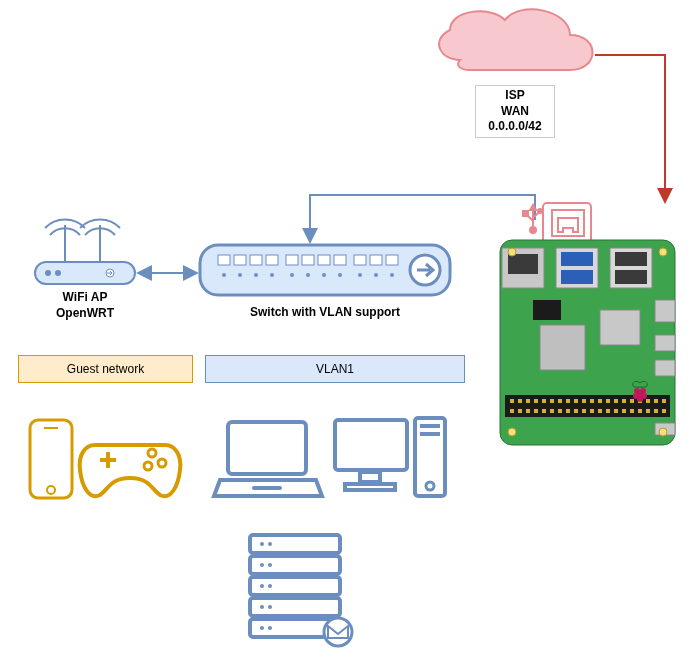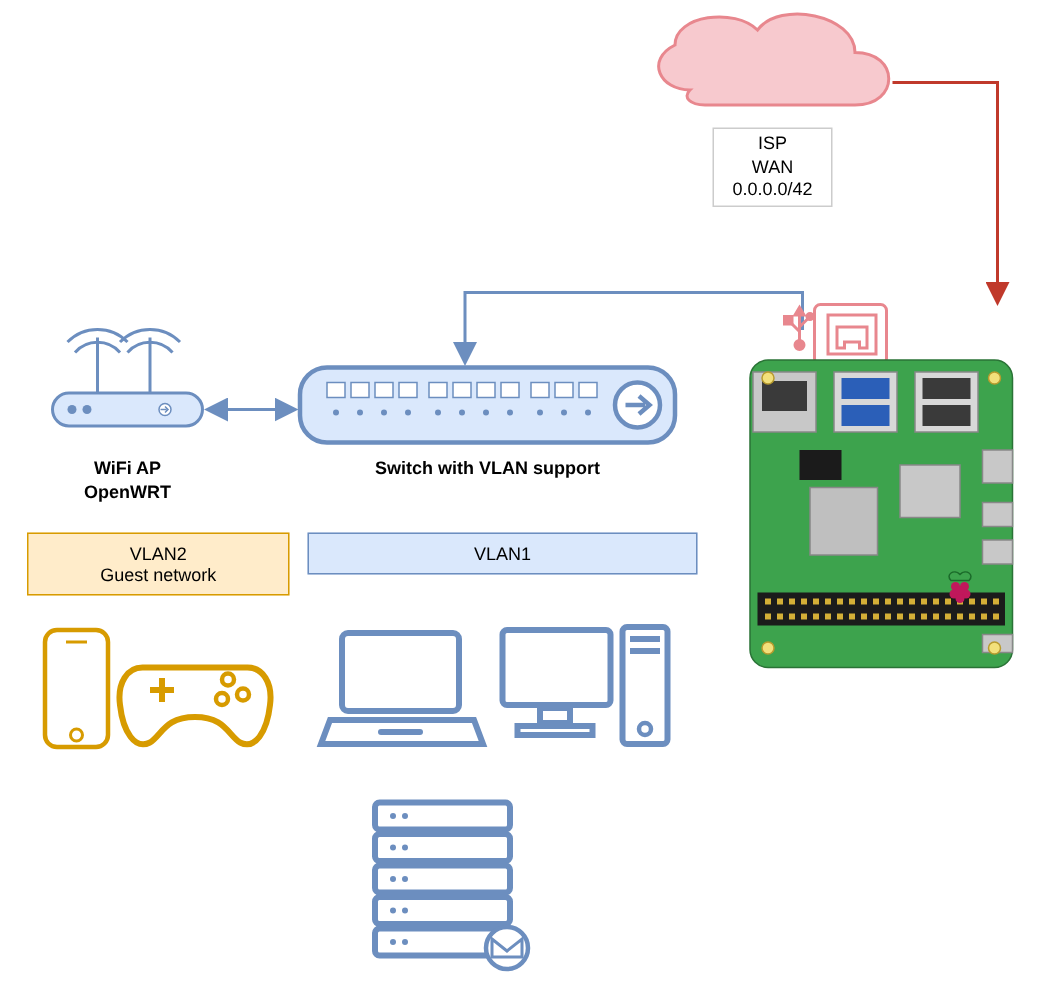--- a/index.html
+++ b/index.html
@@ -32,42 +32,42 @@
   <path d="M595,55 L665,55 L665,200" fill="none" stroke="#c0392b" stroke-width="2" marker-end="url(#arrR)"></path>
 
   <path d="M535,220 L535,195 L310,195 L310,240" fill="none" stroke="#6c8ebf" stroke-width="2" marker-end="url(#arrB)"></path>
 
   <path d="M195,273 L140,273" fill="none" stroke="#6c8ebf" stroke-width="2" marker-start="url(#arrBs)" marker-end="url(#arrB)"></path>
 </svg>
 
 <svg width="693" height="658">
   <path d="M460,60 C440,60 430,40 450,30 C450,10 490,5 505,20 C520,0 570,10 570,35 C600,35 600,70 570,70 L470,70 C460,70 455,65 460,60 Z" fill="#f7c9ce" stroke="#e8878e" stroke-width="2"></path>
 </svg>
-<div class="label-box" style="left:475px; top:85px; width:80px; background:#fff; border:1px solid #ccc; padding:2px 12px;">
+<div class="label-box" style="left:475px; top:85px; width:80px; background:#fff; border:1px solid #ccc; padding:2px 12px;font-weight:bold;">
   <div>ISP</div>
   <div>WAN</div>
   <div>0.0.0.0/42</div>
 </div>
 
 <svg width="693" height="658">
   <g stroke="#6c8ebf" stroke-width="2" fill="none">
     <line x1="65" y1="262" x2="65" y2="225"></line>
     <path d="M50,235 A20,20 0 0 1 80,235"></path>
     <path d="M45,228 A28,28 0 0 1 85,228"></path>
     <line x1="100" y1="262" x2="100" y2="225"></line>
     <path d="M85,235 A20,20 0 0 1 115,235"></path>
     <path d="M80,228 A28,28 0 0 1 120,228"></path>
   </g>
   <rect x="35" y="262" width="100" height="22" rx="11" fill="#dae8fc" stroke="#6c8ebf" stroke-width="2"></rect>
   <circle cx="48" cy="273" r="3" fill="#6c8ebf"></circle>
   <circle cx="58" cy="273" r="3" fill="#6c8ebf"></circle>
   <circle cx="110" cy="273" r="4" fill="#fff" stroke="#6c8ebf"></circle>
   <path d="M107,273 L111,273 M110,271 L112,273 L110,275" stroke="#6c8ebf" stroke-width="1" fill="none"></path>
 </svg>
-<div class="label-box" style="left:40px; top:305px; width:90px; font-weight:bold;">
+<div class="label-box" style="left:40px; top:290px; width:90px; font-weight:bold;">
   <div>WiFi AP</div>
   <div>OpenWRT</div>
 </div>
 
 <svg width="693" height="658">
   <rect x="200" y="245" width="250" height="50" rx="18" fill="#dae8fc" stroke="#6c8ebf" stroke-width="3"></rect>
 
   <g fill="#fff" stroke="#6c8ebf" stroke-width="1">
     <rect x="218" y="255" width="12" height="10"></rect>
         <rect x="234" y="255" width="12" height="10"></rect>
@@ -198,21 +198,20 @@
         <circle cx="0" cy="6" r="3" fill="#c0185b"></circle>
   </g>
 
   <circle cx="512" cy="252" r="4" fill="#f2e07b" stroke="#b89b2e"></circle>
   <circle cx="663" cy="252" r="4" fill="#f2e07b" stroke="#b89b2e"></circle>
   <circle cx="512" cy="432" r="4" fill="#f2e07b" stroke="#b89b2e"></circle>
   <circle cx="663" cy="432" r="4" fill="#f2e07b" stroke="#b89b2e"></circle>
 </svg>
 
 <div class="vlan-box vlan2" style="left:18px; top:355px; width:175px;">
-  <div>VLAN2</div>
   <div>Guest network</div>
 </div>
 <div class="vlan-box vlan1" style="left:205px; top:355px; width:260px;">
   <div>VLAN1</div>
 </div>
 
 <svg width="693" height="658">
   <rect x="30" y="420" width="42" height="78" rx="8" fill="none" stroke="#d79b00" stroke-width="3"></rect>
   <line x1="44" y1="428" x2="58" y2="428" stroke="#d79b00" stroke-width="2"></line>
   <circle cx="51" cy="490" r="4" fill="none" stroke="#d79b00" stroke-width="2"></circle>

